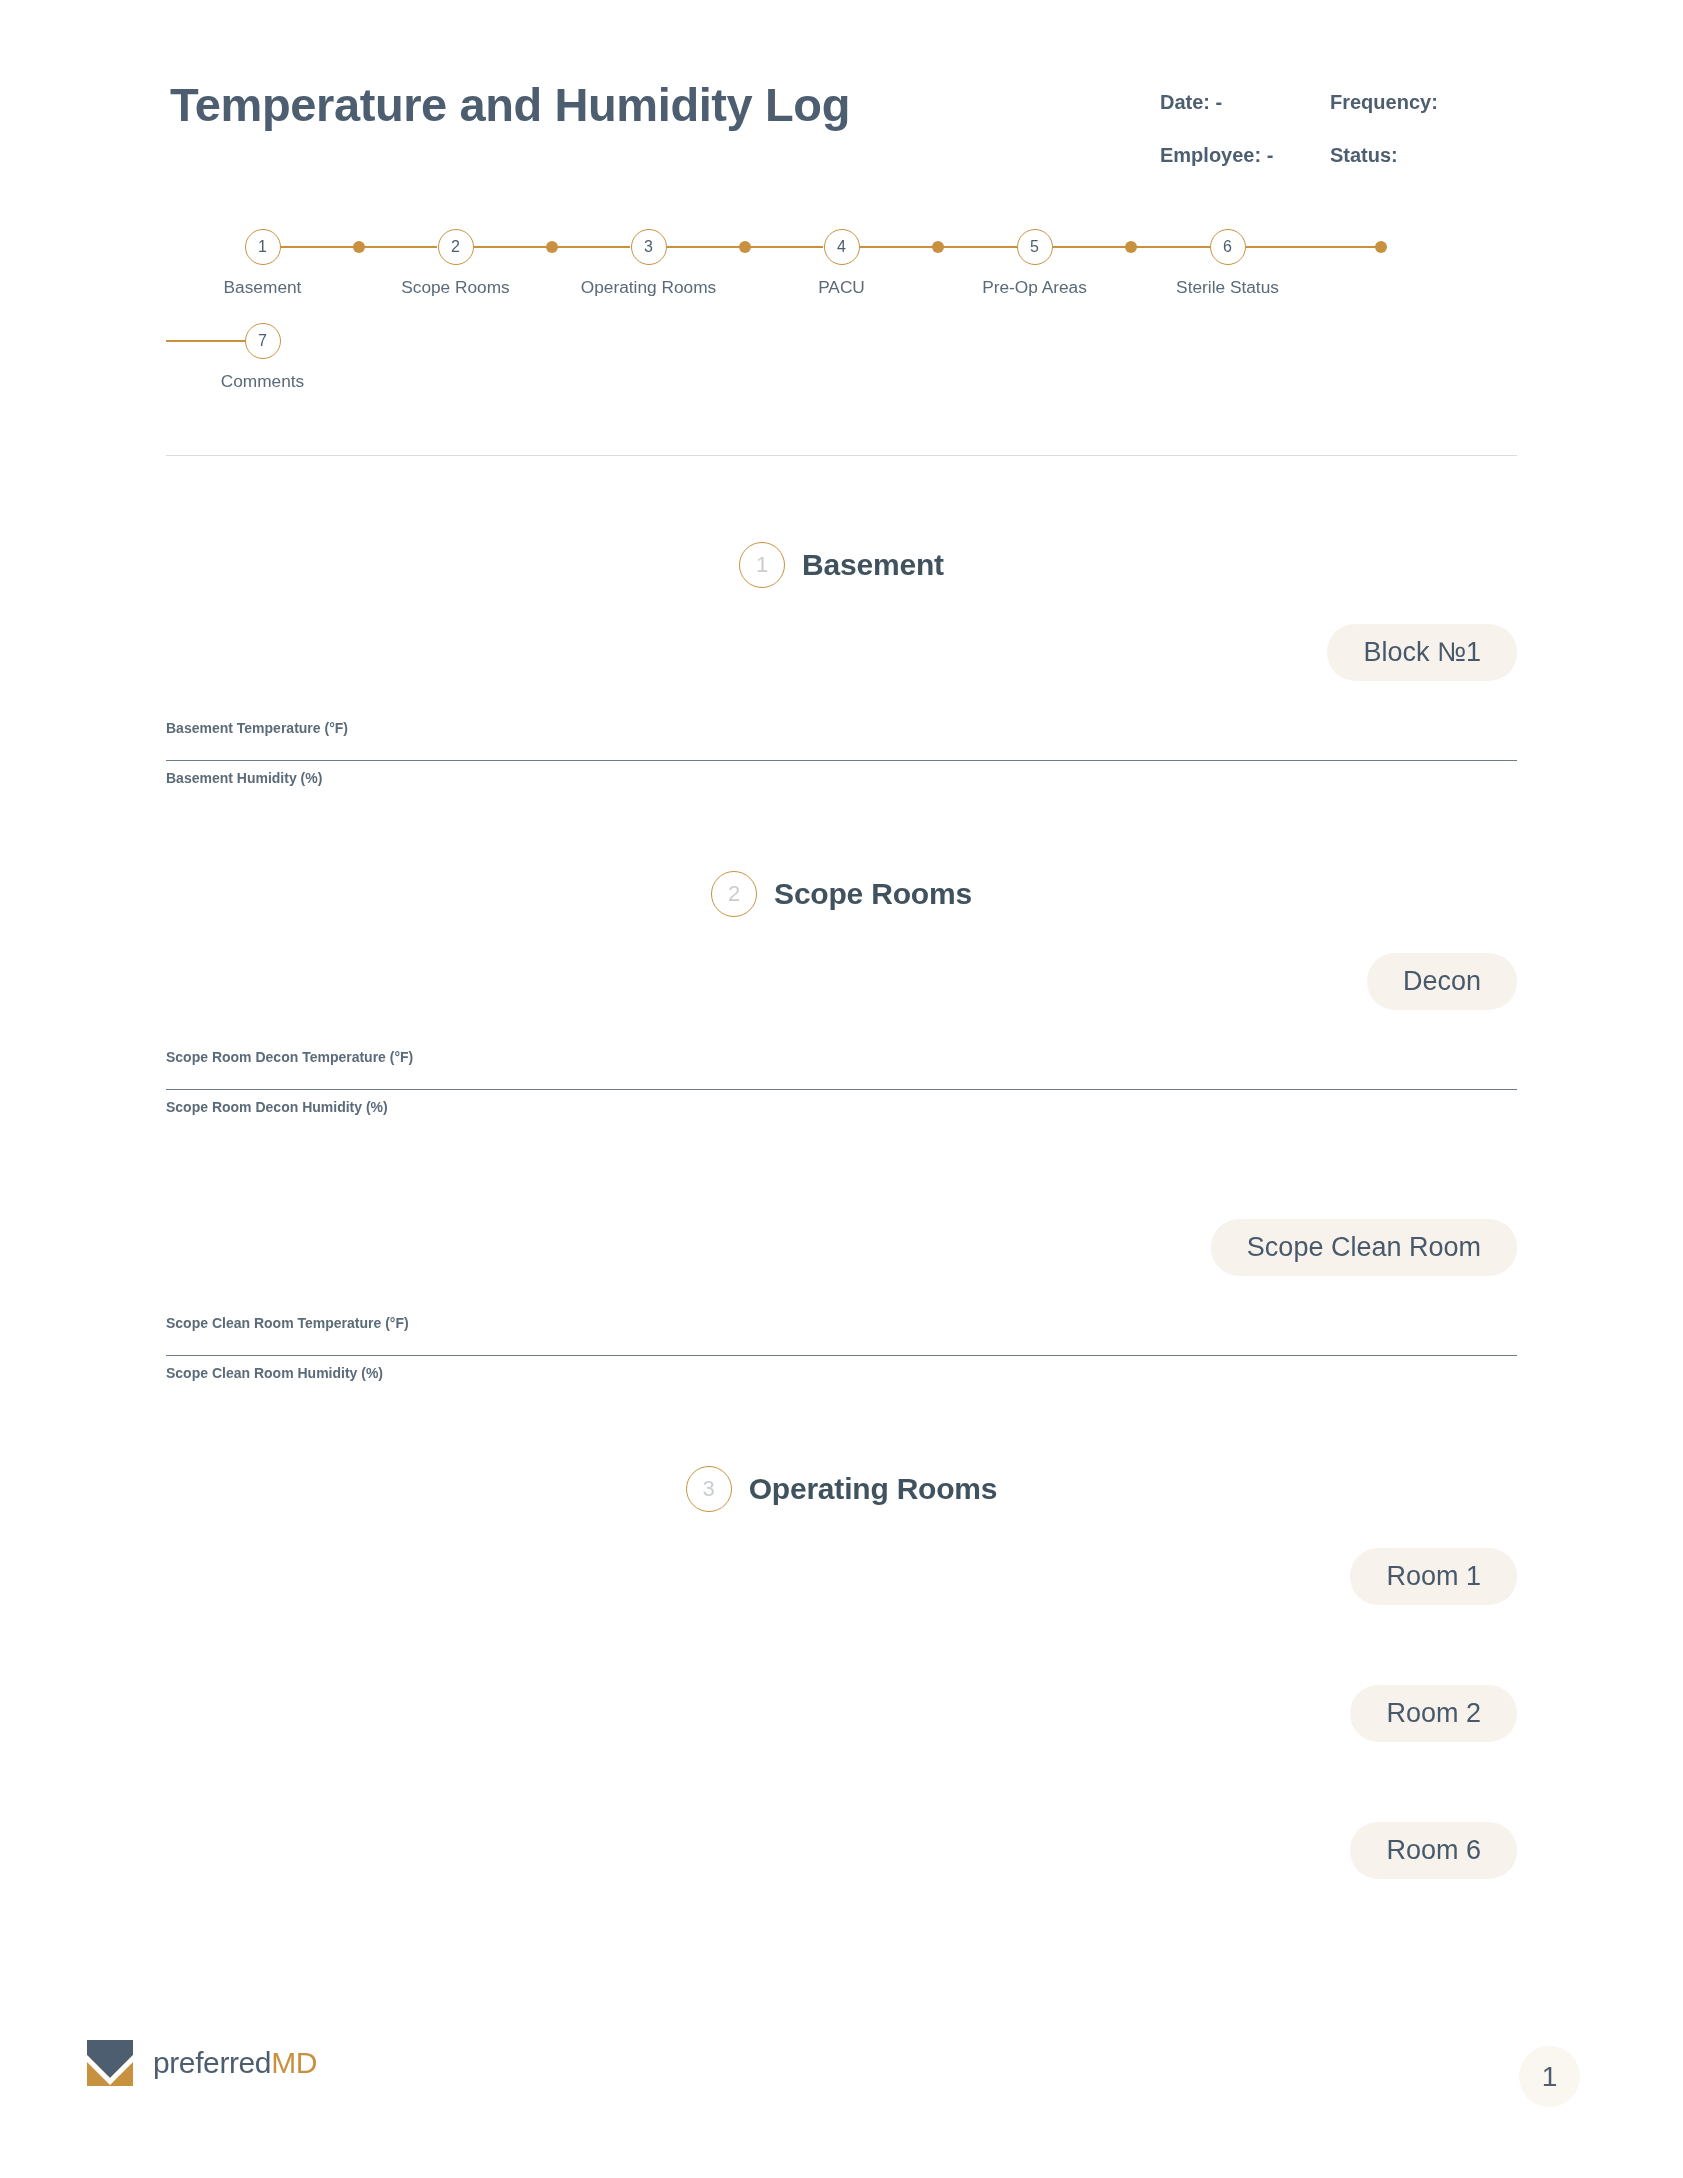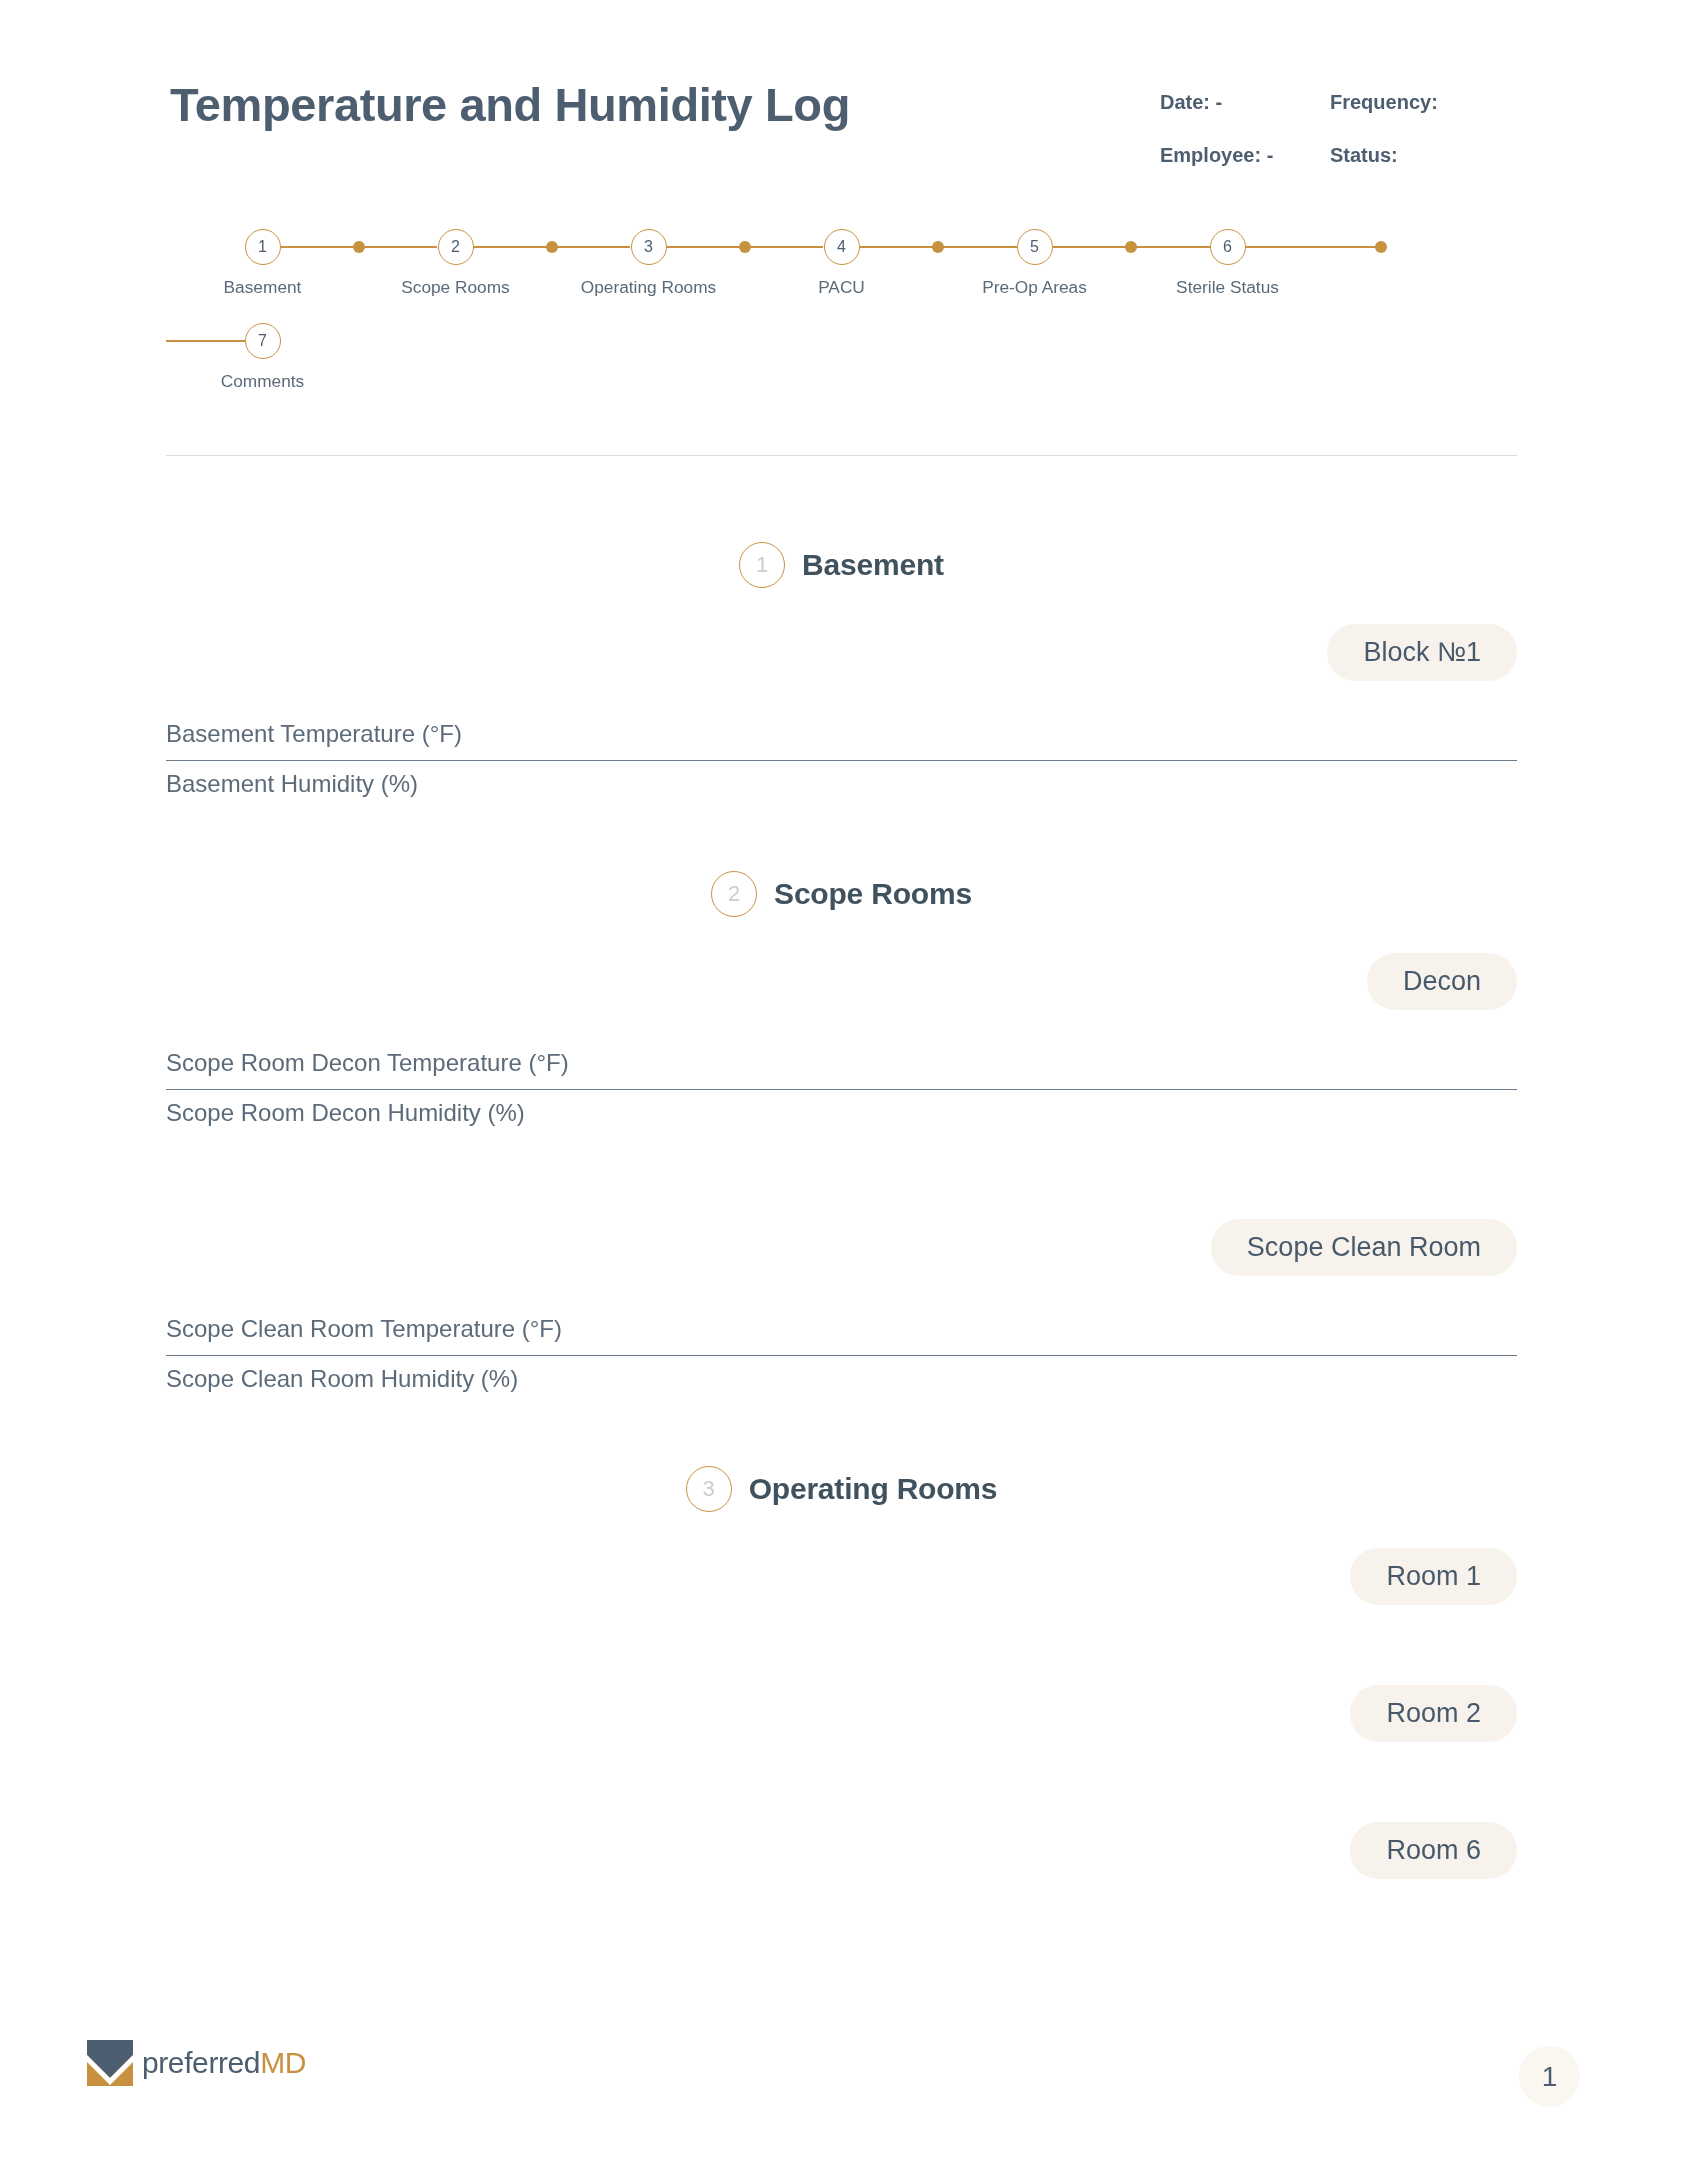--- a/index.html
+++ b/index.html
@@ -182,34 +182,35 @@
   .field-row {
     position: relative;
     padding: 9px 0 12px 0;
     border-bottom: 1.4px solid #6d7c8a;
     min-height: 28px;
   }
   .field-row.last {
     border-bottom: none;
   }
   .field-label {
-    font-size: 24px;
+    font-size: 14px;
     color: #5c6b79;
     white-space: nowrap;
+    font-weight: bold;
   }
   .block-gap { height: 44px; }
 
   
   .footer-logo {
     position: absolute;
     left: 87px;
     top: 2024px;
     display: flex;
     align-items: center;
-    gap: 9px;
+    gap: 20px;
   }
   .logo-mark {
     width: 46px;
     height: 46px;
     position: relative;
     flex: 0 0 auto;
   }
   .logo-word {
     font-size: 30px;
     font-weight: 500;

